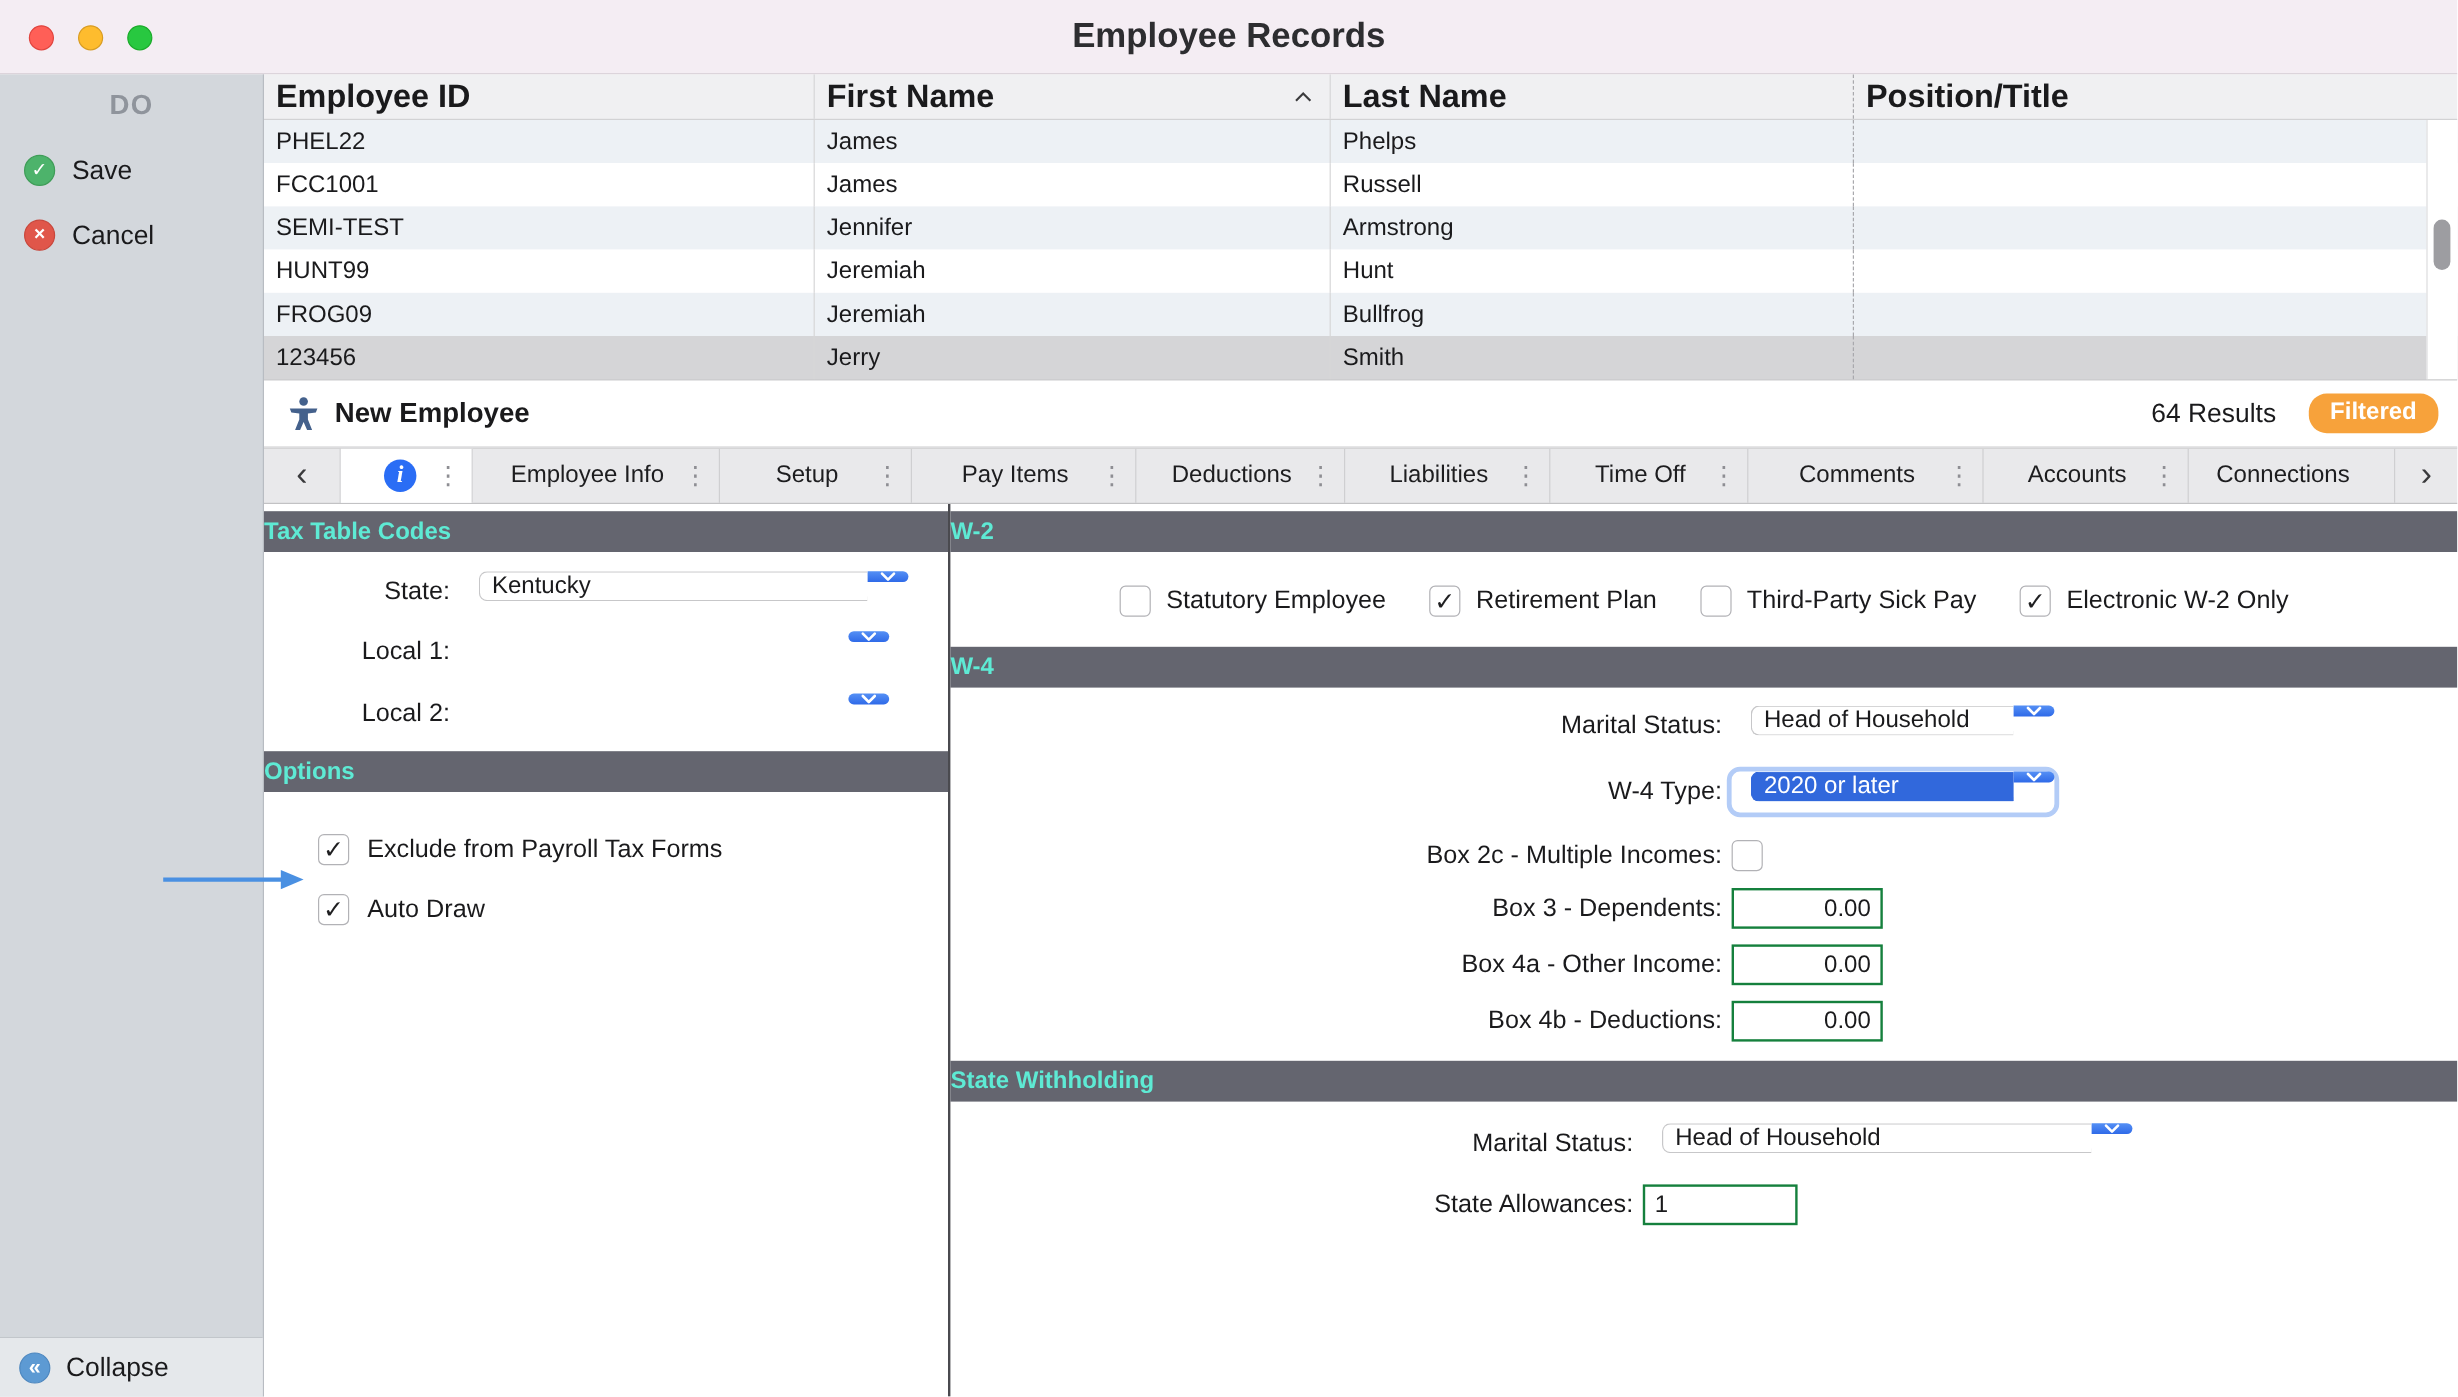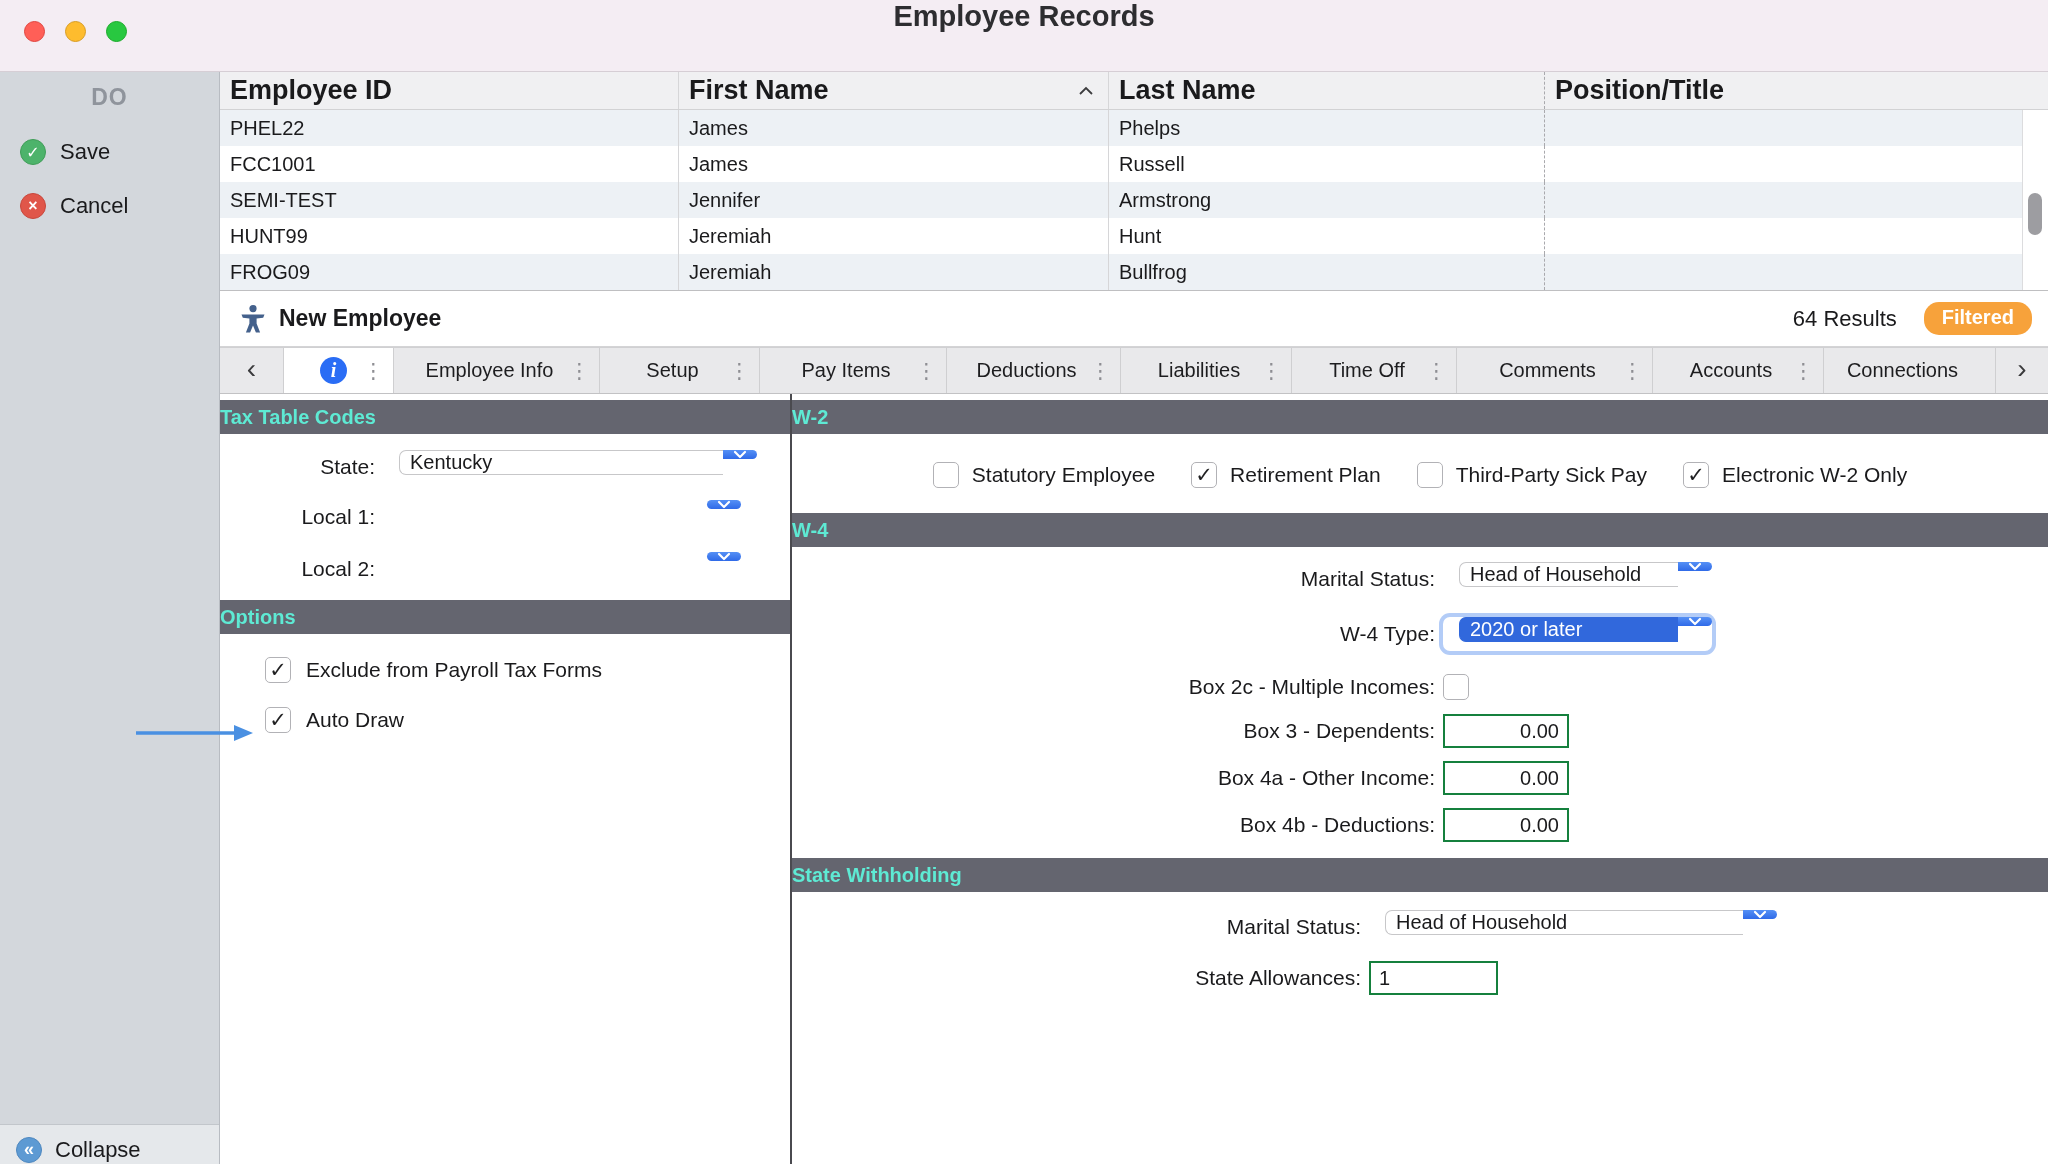--- a/index.html
+++ b/index.html
@@ -5,22 +5,22 @@
   * { box-sizing: border-box; margin: 0; padding: 0; }
   html,body { width: 2048px; height: 1164px; }
   body {
     font-family: "Liberation Sans", "DejaVu Sans", sans-serif;
     background: #fff; color: #1a1a1c; overflow: hidden;
   }
   .window { position: relative; width: 2048px; height: 1164px; background: #fff; overflow: hidden; }
 
   
   .titlebar {
-    height: 72px; background: #f4edf3; border-bottom: 1px solid #d6ced5;
-    display: flex; align-items: flex-start; position: relative;
+    height: 62px; background: #f4edf3; border-bottom: 1px solid #d6ced5;
+    display: flex; align-items: center; position: relative;
   }
   .traffic { position: absolute; left: 24px; top: 0; height: 62px; display: flex; align-items: center; gap: 20px; }
   .tl { width: 21px; height: 21px; border-radius: 50%; display: inline-block; }
   .tl.red { background: #ff5f57; border: 1px solid #e0443e; }
   .tl.yellow { background: #febc2e; border: 1px solid #d89c22; }
   .tl.green { background: #28c840; border: 1px solid #1aab29; }
   .title { flex: 1; text-align: center; font-size: 29px; font-weight: bold; color: #2d2d30; }
 
   
   .main { display: flex; height: 1102px; }
@@ -138,21 +138,21 @@
 
   .cb {
     width: 26px; height: 26px; border: 1.5px solid #b2b2b6; border-radius: 5px; background: #fff;
     position: relative; flex: none; display: inline-block;
   }
   .cb.checked::after {
     content: "\2713"; position: absolute; inset: 0; display: flex; align-items: center; justify-content: center;
     font-size: 21px; font-weight: bold; color: #1f1f21;
   }
   .cb-row { display: flex; align-items: center; gap: 15px; font-size: 21px; margin-left: 45px; }
-  .cb-row.first { margin-top: 23px; }
+  .cb-row.first { margin-top: 35px; }
   .cb-row.second { margin-top: 24px; }
 
   .w2-row { display: flex; align-items: center; justify-content: center; margin-top: 28px; }
   .w2-item { display: flex; align-items: center; gap: 13px; font-size: 21px; margin: 0 18px; }
 
   .num-input {
     width: 126px; height: 34px; border: 2px solid #15803d; background: #fff; font-size: 20px;
     font-family: "Liberation Sans", "DejaVu Sans", sans-serif;
     text-align: right; padding-right: 8px; color: #1a1a1c; border-radius: 0; outline: none;
   }
@@ -239,20 +239,26 @@
           <div class="trow">
             <div class="td c1">HUNT99</div>
             <div class="td c2">Jeremiah</div>
             <div class="td c3">Hunt</div>
             <div class="td c4"></div>
           </div>
           <div class="trow">
             <div class="td c1">FROG09</div>
             <div class="td c2">Jeremiah</div>
             <div class="td c3">Bullfrog</div>
+            <div class="td c4"></div>
+          </div>
+          <div class="trow selected">
+            <div class="td c1">123456</div>
+            <div class="td c2">Jerry</div>
+            <div class="td c3">Smith</div>
             <div class="td c4"></div>
           </div>
         </div>
         <div class="table-scrollbar">
           <div class="scroll-thumb"></div>
         </div>
       </div>
 
       <div class="record-bar">
         <span style="display:inline-flex;">

